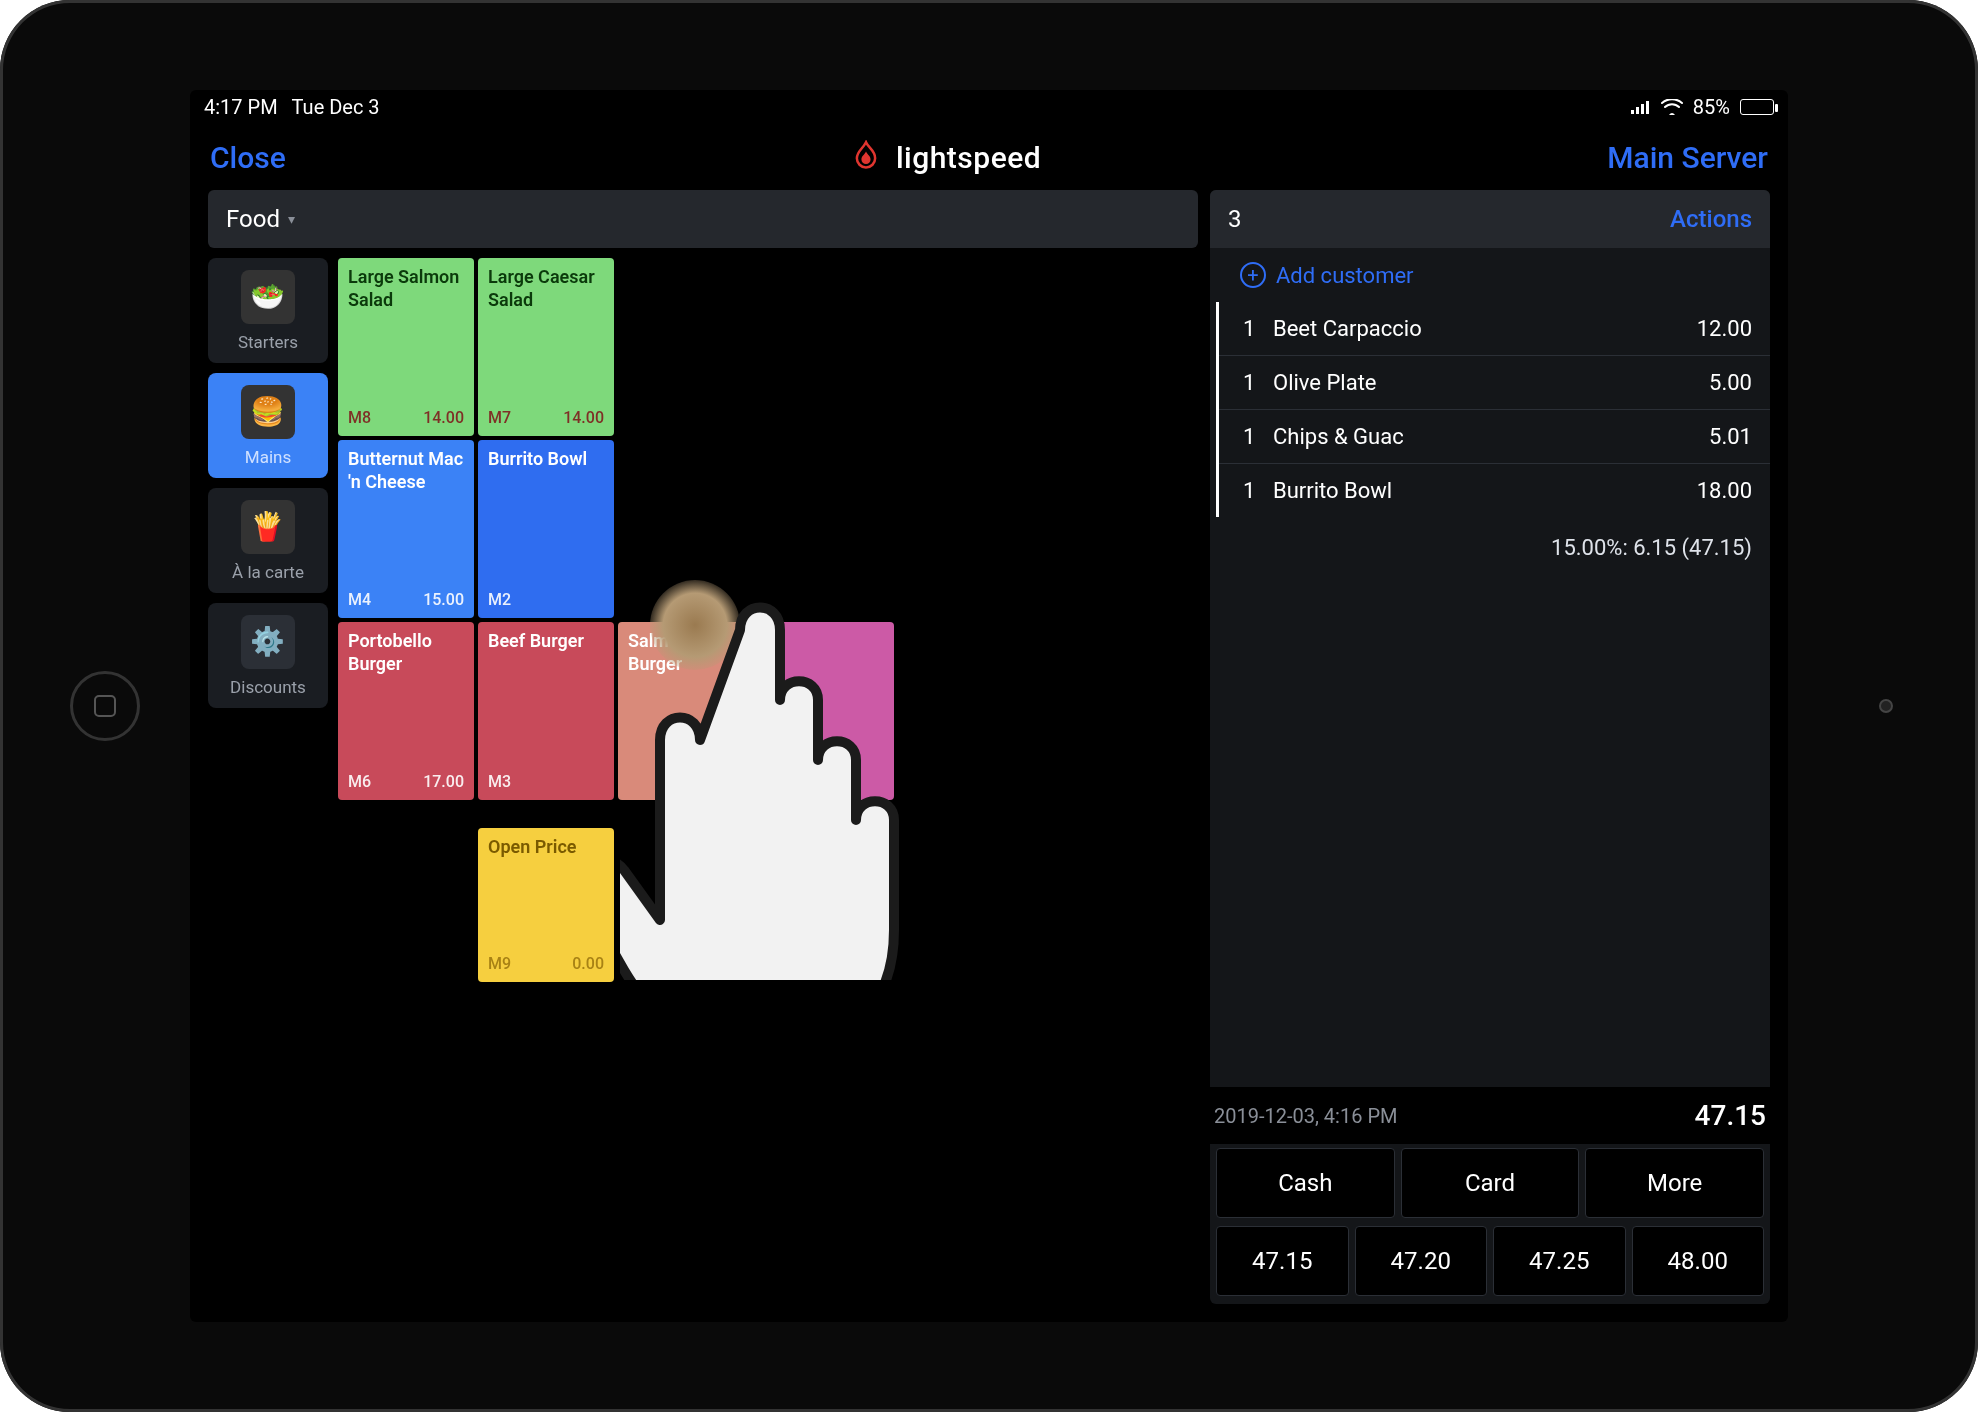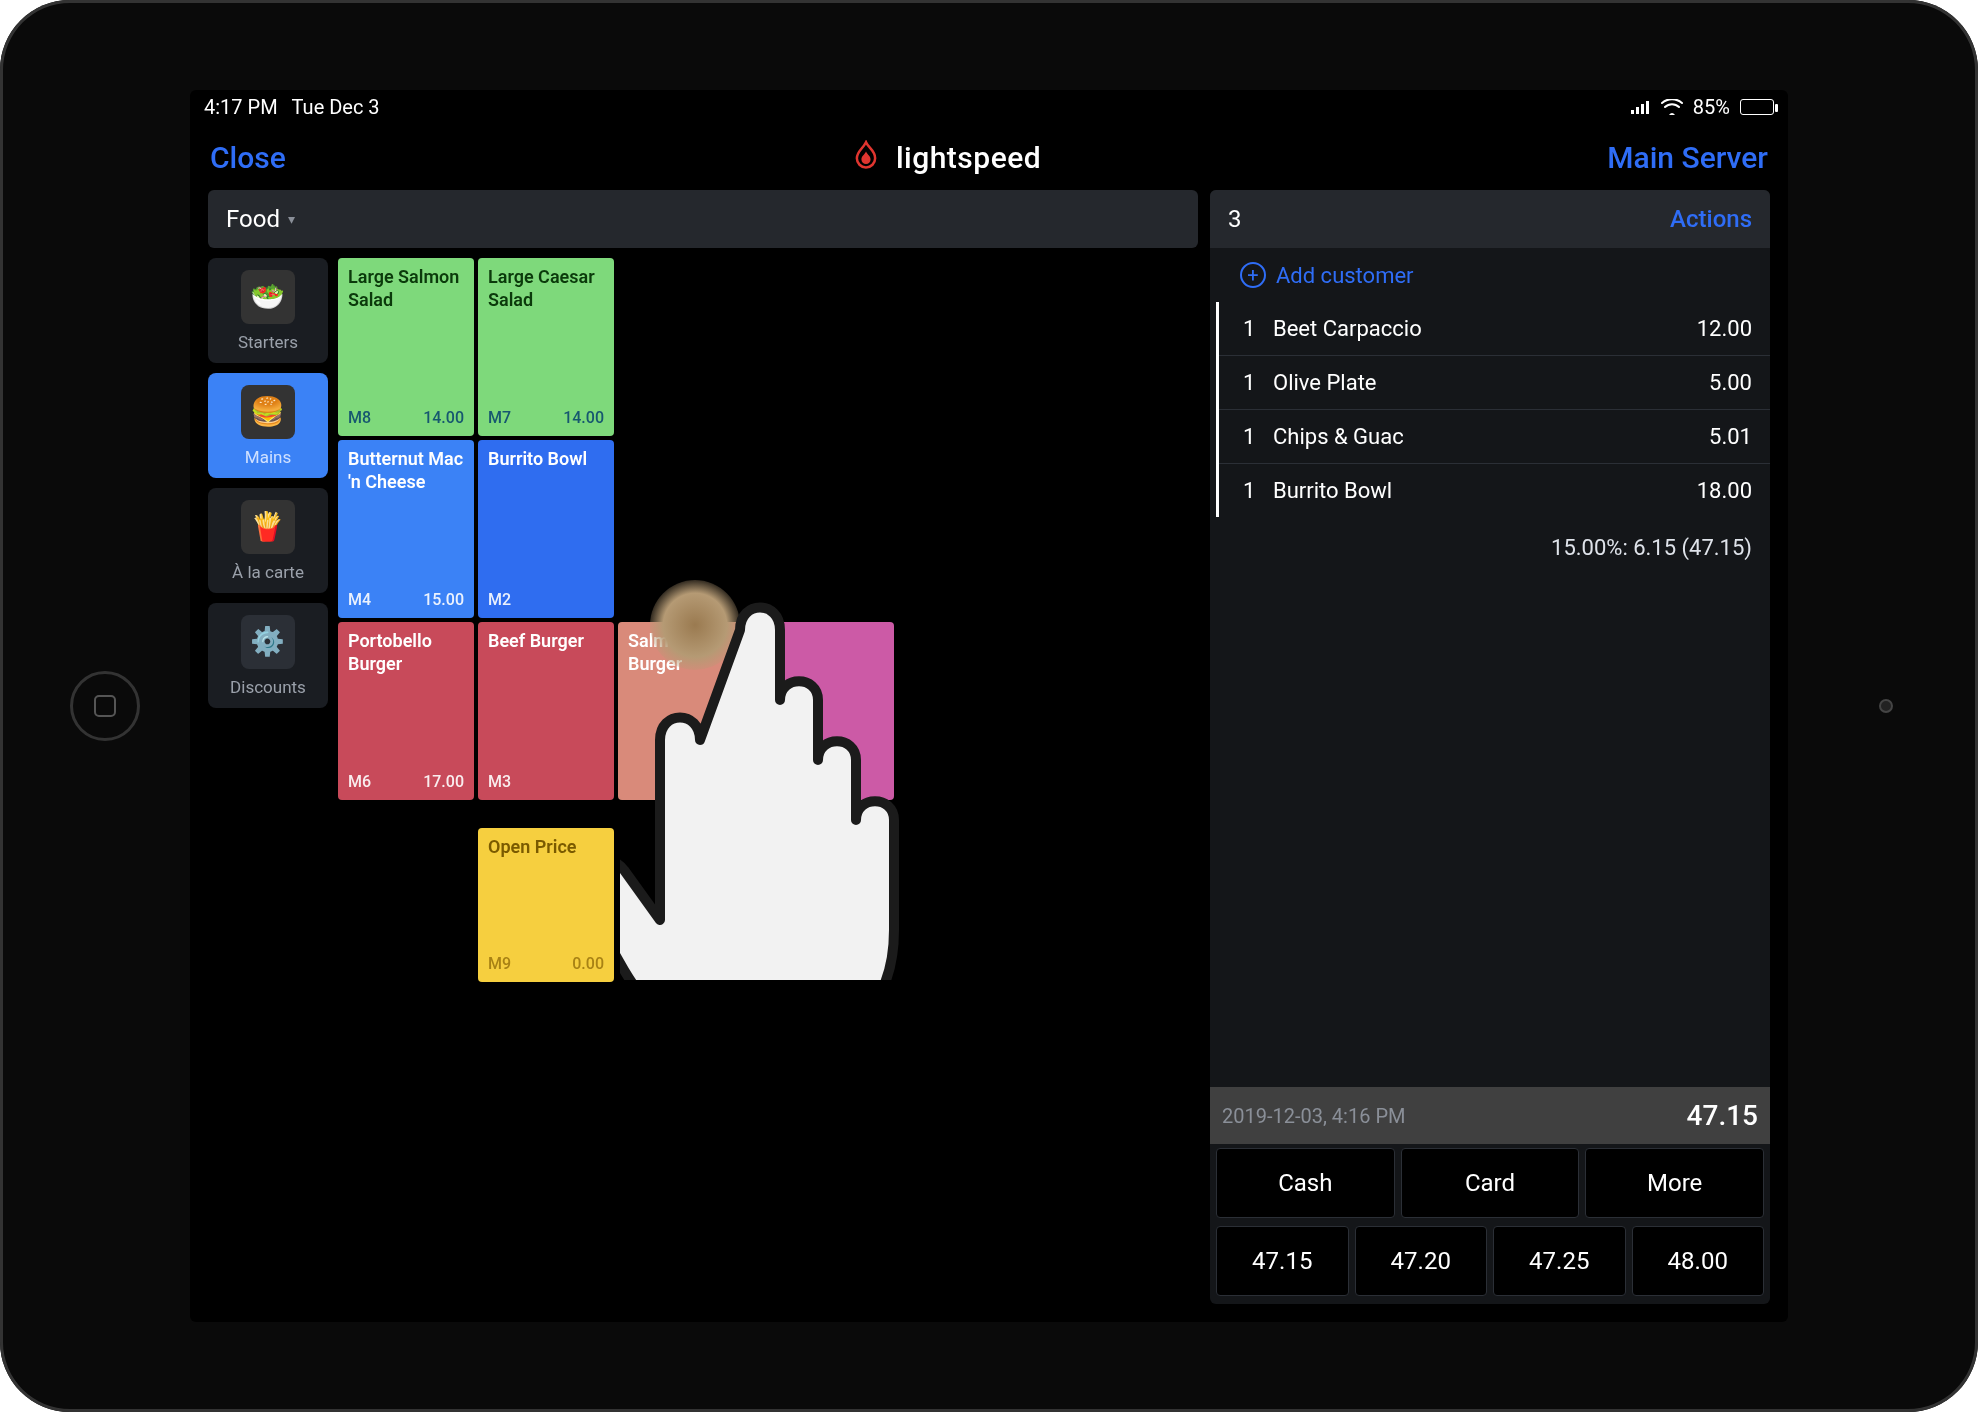--- a/index.html
+++ b/index.html
@@ -107,21 +107,21 @@
     align-content:start;
   }
   .prod {
     border-radius:4px; padding:8px 10px;
     display:flex; flex-direction:column; justify-content:space-between;
     color:#fff; font-size:18px; font-weight:600; line-height:1.25;
     cursor:pointer; position:relative;
   }
   .prod .bottom { display:flex; justify-content:space-between; font-size:16px; font-weight:500; opacity:0.9;}
   .c-green  { background:#7ed97b; color:#0b3a0b;}
-  .c-green .bottom { color:#0c4a6e; }
+  .c-green .bottom { color:#7f1d1d; }
   .c-blue   { background:#3b82f6; }
   .c-blue2  { background:#2f6df0; }
   .c-cyan   { background:#aee7ec; color:#1b1b1b;}
   .c-cyan .bottom{ color:#4a7a7e;}
   .c-red    { background:#c84a5a; }
   .c-pink   { background:#cc5aa6; }
   .c-yellow { background:#f6cf3f; color:#7a5a00;margin-top:24px;}
   .c-yellow .bottom{ color:#a07a10;}
   .c-salmon { background:#d98a7a; }
 
@@ -158,22 +158,22 @@
   .order-line .price { }
 
   .tax-line {
     color:#dfe3ea; font-size:22px; text-align:right; padding:18px 18px 8px;
   }
 
   .spacer { flex:1; }
 
   .meta-row {
     display:flex; justify-content:space-between; align-items:center;
-    padding:12px 12px; color:#8a8f98; font-size:20px;
-    background:#404040;
+    padding:12px 4px; color:#8a8f98; font-size:20px;
+    background:#000000;
   }
   .meta-row .total { color:#fff; font-size:28px; font-weight:500;}
 
   .pay-row, .amount-row {
     display:grid; gap:6px; padding:4px 6px;
   }
   .pay-row { grid-template-columns: repeat(3,1fr); }
   .amount-row { grid-template-columns: repeat(4,1fr); padding-bottom:8px;}
   .pay-btn {
     background:#000; color:#fff; font-size:24px;

